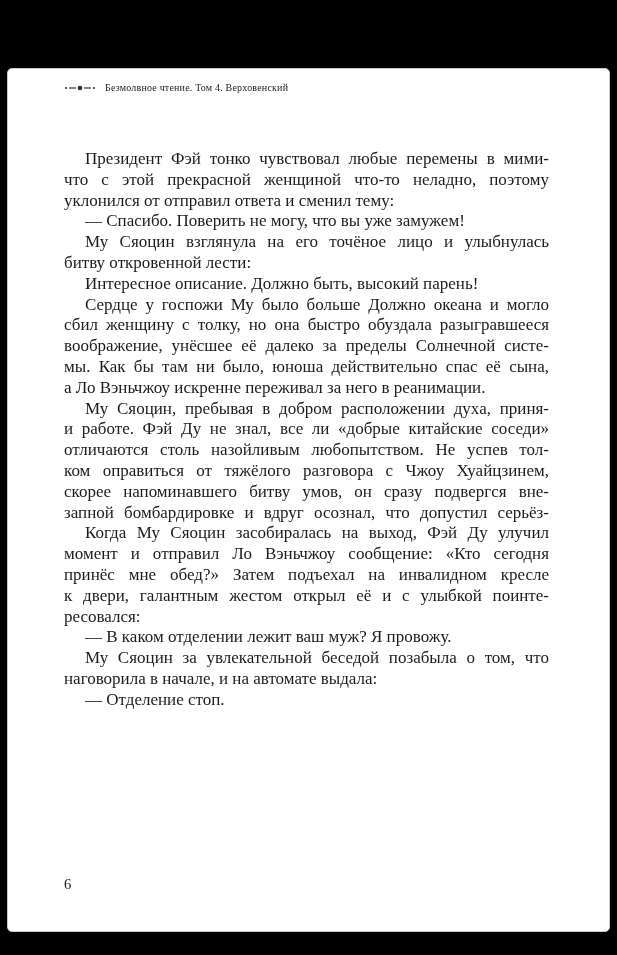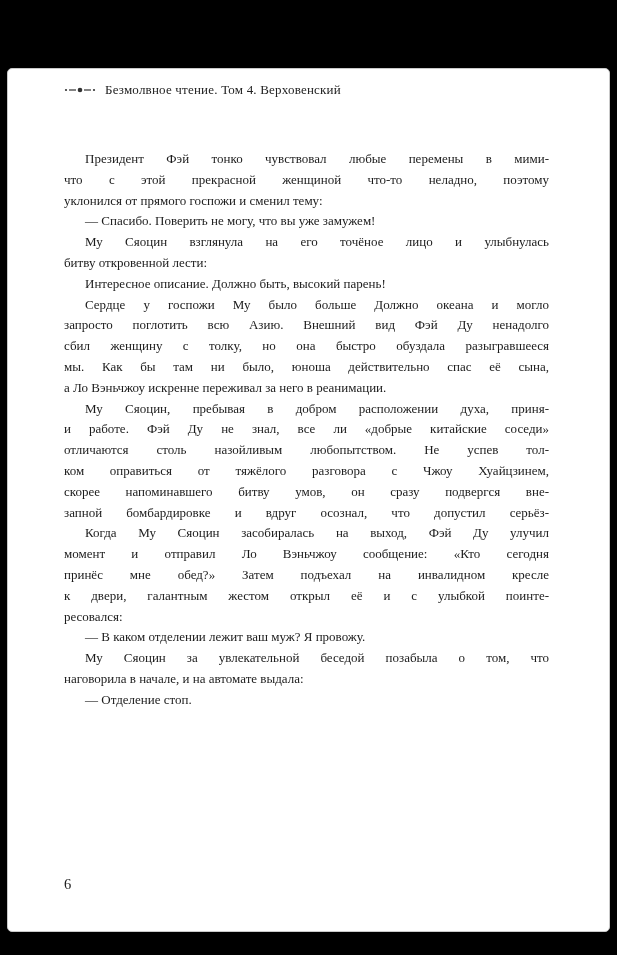--- a/index.html
+++ b/index.html
@@ -34,32 +34,32 @@
     display: flex;
     align-items: center;
     gap: 9px;
   }
   .ornament {
     display: inline-flex;
     align-items: center;
     flex: 0 0 auto;
   }
   .header-title {
-    font-size: 13px;
+    font-size: 10px;
     color: #222;
     letter-spacing: 0.2px;
     white-space: nowrap;
   }
   .page-text {
     position: absolute;
     top: 80px;
     left: 56px;
     right: 60px;
     color: #1b1b1b;
-    font-size: 13px;
+    font-size: 17px;
     line-height: 20.8px;
   }
   .para {
     margin: 0;
   }
   .line {
     text-align: justify;
   }
   .line.fill {
     text-align-last: justify;
@@ -94,36 +94,36 @@
           <circle cx="30" cy="4" r="1.1" fill="#333"></circle>
         </svg>
       </span>
       <span class="header-title">Безмолвное чтение. Том 4. Верховенский</span>
     </div>
 
     <div class="page-text">
         <div class="para">
           <div class="line fill first">Президент Фэй тонко чувствовал любые перемены в мими-</div>
           <div class="line fill">что с этой прекрасной женщиной что-то неладно, поэтому</div>
-          <div class="line last">уклонился от прямого госпожи и сменил тему:</div>
+          <div class="line last">уклонился от отправил ответа и сменил тему:</div>
         </div>
         <div class="para">
           <div class="line last first">— Спасибо. Поверить не могу, что вы уже замужем!</div>
         </div>
         <div class="para">
           <div class="line fill first">Му Сяоцин взглянула на его точёное лицо и улыбнулась</div>
           <div class="line last">битву откровенной лести:</div>
         </div>
         <div class="para">
           <div class="line last first">Интересное описание. Должно быть, высокий парень!</div>
         </div>
         <div class="para">
           <div class="line fill first">Сердце у госпожи Му было больше Должно океана и могло</div>
-          <div class="line fill">запросто поглотить всю Азию. Внешний вид Фэй Ду ненадолго</div>
           <div class="line fill">сбил женщину с толку, но она быстро обуздала разыгравшееся</div>
+          <div class="line fill">воображение, унёсшее её далеко за пределы Солнечной систе-</div>
           <div class="line fill">мы. Как бы там ни было, юноша действительно спас её сына,</div>
           <div class="line last">а Ло Вэньчжоу искренне переживал за него в реанимации.</div>
         </div>
         <div class="para">
           <div class="line fill first">Му Сяоцин, пребывая в добром расположении духа, приня-</div>
           <div class="line fill">и работе. Фэй Ду не знал, все ли «добрые китайские соседи»</div>
           <div class="line fill">отличаются столь назойливым любопытством. Не успев тол-</div>
           <div class="line fill">ком оправиться от тяжёлого разговора с Чжоу Хуайцзинем,</div>
           <div class="line fill">скорее напоминавшего битву умов, он сразу подвергся вне-</div>
           <div class="line fill">запной бомбардировке и вдруг осознал, что допустил серьёз-</div>

